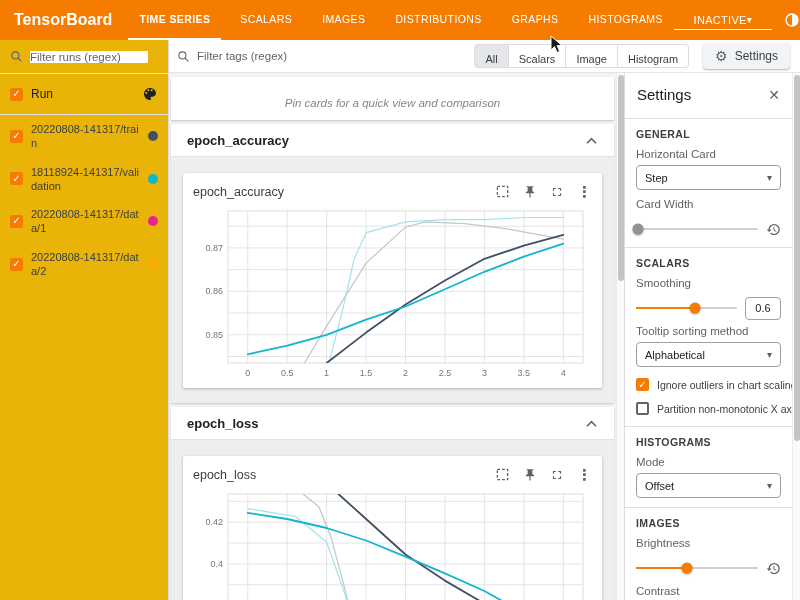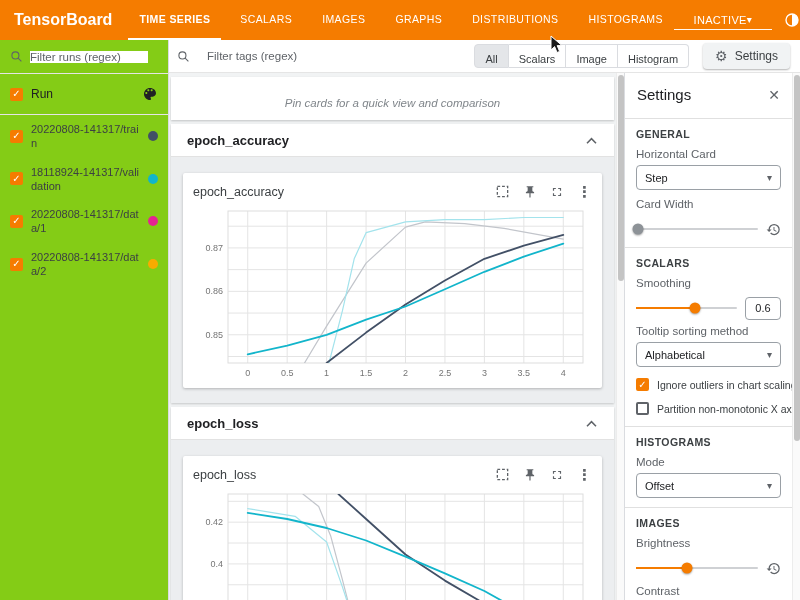--- a/index.html
+++ b/index.html
@@ -11,21 +11,21 @@
   .logo { font-size: 16px; font-weight: 700; display: flex; align-items: center; padding: 0 16px 0 14px; white-space: nowrap; }
   .tabs { display: flex; gap: 8px; }
   .tab { display: flex; align-items: center; padding: 0 11px; font-size: 10.5px; letter-spacing: .4px; border-bottom: 2px solid transparent; white-space: nowrap; cursor: default; }
   .tab.active { border-bottom-color: #fff; font-weight: 700; }
   .topbar-right { margin-left: auto; display: flex; align-items: center; gap: 11px; padding-right: 12px; }
   .status-select { display: flex; align-items: center; justify-content: center; width: 98px; border-bottom: 1px solid rgba(255,255,255,.95); padding: 3px 2px; font-size: 11px; letter-spacing: .3px; }
   .tb-icon { display: flex; align-items: center; justify-content: center; width: 18px; height: 18px; }
 
   
   .app-body { display: flex; height: 560px; }
-  .sidebar { width: 169px; flex: none; border-right: 1px solid #dadce0; background: #84cc16; overflow: hidden; }
+  .sidebar { width: 169px; flex: none; border-right: 1px solid #dadce0; background: #eab308; overflow: hidden; }
   .right-col { flex: 1; display: flex; flex-direction: column; min-width: 0; }
   .toolbar { height: 33px; flex: none; display: flex; align-items: center; border-bottom: 1px solid #e5e5e5; background: #fff; padding-left: 8px; }
   .workspace { flex: 1; display: flex; min-height: 0; }
   .main-content { flex: 1; min-width: 0; background: #f1f3f4; overflow: hidden; }
 
   
   .run-search { height: 34px; display: flex; align-items: center; gap: 7px; padding: 0 10px; border-bottom: 1px solid #e5e5e5; }
   .run-search input { border: none; outline: none; width: 118px; font-size: 11.5px; font-family: inherit; color: #202124; }
   .run-search input::placeholder { color: #5f6368; }
   .run-header { display: flex; align-items: center; gap: 8px; padding: 12px 10px; border-bottom: 1px solid #e5e5e5; font-size: 12px; color: #202124; }
@@ -33,21 +33,21 @@
   .run-row { display: flex; align-items: center; gap: 8px; padding: 7px 10px; font-size: 11px; color: #3c4043; }
   .run-label { flex: 1; word-break: break-all; line-height: 1.3; }
   .dot { width: 10px; height: 10px; border-radius: 50%; flex: none; }
 
   .cb { width: 13px; height: 13px; border: 2px solid #5f6368; border-radius: 2px; flex: none; display: flex; align-items: center; justify-content: center; background: #fff; color: #fff; }
   .cb .tick { display: none; font-size: 10px; line-height: 1; }
   .cb.checked { background: #f57c00; border-color: #f57c00; }
   .cb.checked .tick { display: block; }
 
   
-  .tag-search { display: flex; align-items: center; gap: 17px; flex: 1; min-width: 0; }
+  .tag-search { display: flex; align-items: center; gap: 7px; flex: 1; min-width: 0; }
   .tag-search input { border: none; outline: none; flex: 1; font-size: 11.5px; font-family: inherit; color: #202124; }
   .tag-search input::placeholder { color: #5f6368; }
   .toggle-group { display: flex; flex: none; margin: 0 14px 0 8px; }
   .toggle { font-family: inherit; font-size: 11px; color: #3c4043; background: #fff; border: 1px solid #dadce0; border-left-width: 0; height: 24px; padding: 8px 10px; cursor: default; }
   .toggle:first-child { border-left-width: 1px; border-radius: 4px 0 0 4px; }
   .toggle:last-child { border-radius: 0 4px 4px 0; }
   .toggle.selected { background: #e4e6e9; }
   .settings-btn { font-family: inherit; display: flex; align-items: center; gap: 7px; font-size: 12px; color: #3c4043; background: #f1f3f4; border: none; border-radius: 4px; height: 26px; padding: 0 12px; margin-right: 10px; box-shadow: 0 1px 2px rgba(0,0,0,.3); cursor: default; flex: none; }
   .settings-btn .gear { font-size: 14px; color: #5f6368; line-height: 1; }
 
@@ -97,22 +97,22 @@
 </style>
 </head>
 <body>
 
 <header class="topbar">
   <div class="logo">TensorBoard</div>
   <nav class="tabs">
     <div class="tab active">TIME SERIES</div>
     <div class="tab">SCALARS</div>
     <div class="tab">IMAGES</div>
+    <div class="tab">DISTRIBUTIONS</div>
     <div class="tab">GRAPHS</div>
-    <div class="tab">DISTRIBUTIONS</div>
     <div class="tab">HISTOGRAMS</div>
   </nav>
   <div class="topbar-right">
     <div class="status-select">
       <span>INACTIVE</span>
       <span style="font-size:10px;">▾</span>
     </div>
     <span class="tb-icon">
       <svg width="16" height="16" viewBox="0 0 24 24">
           <circle cx="12" cy="12" r="9" fill="none" stroke="#fff" stroke-width="2"></circle>

